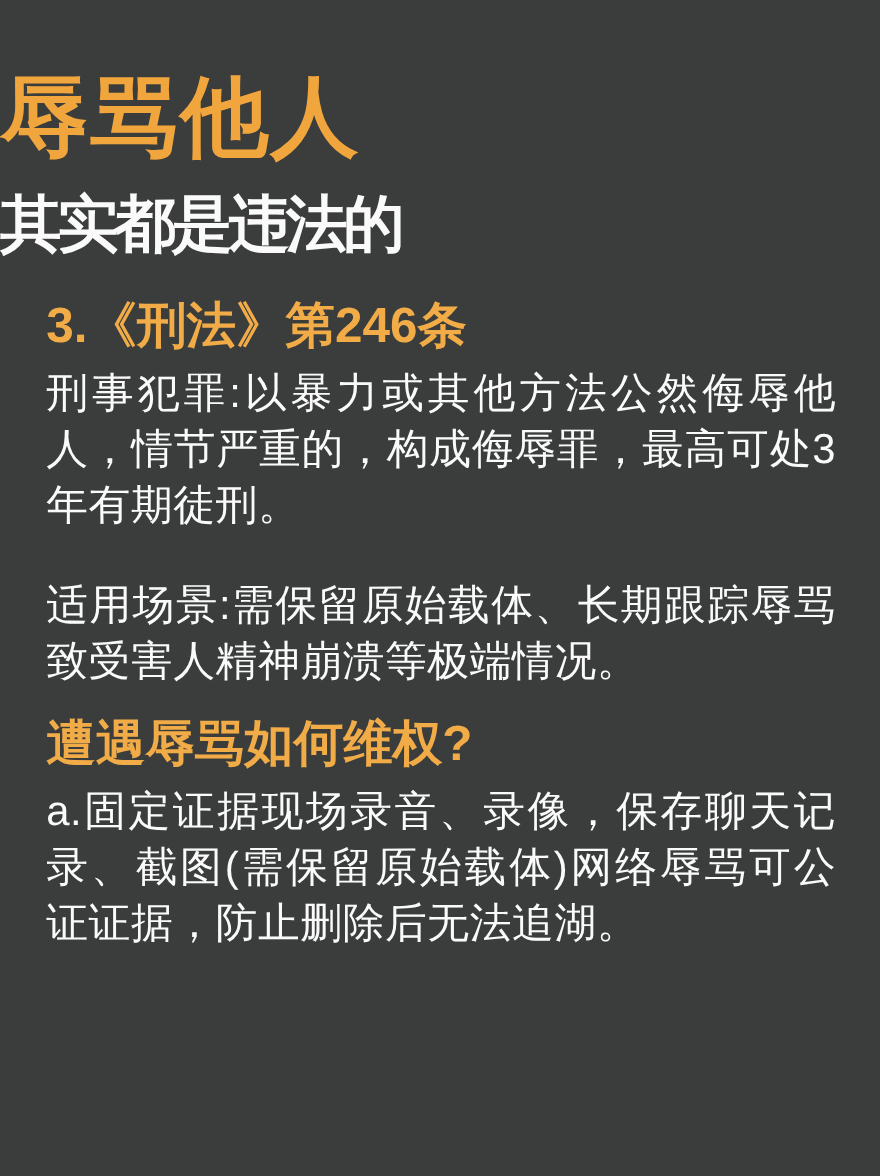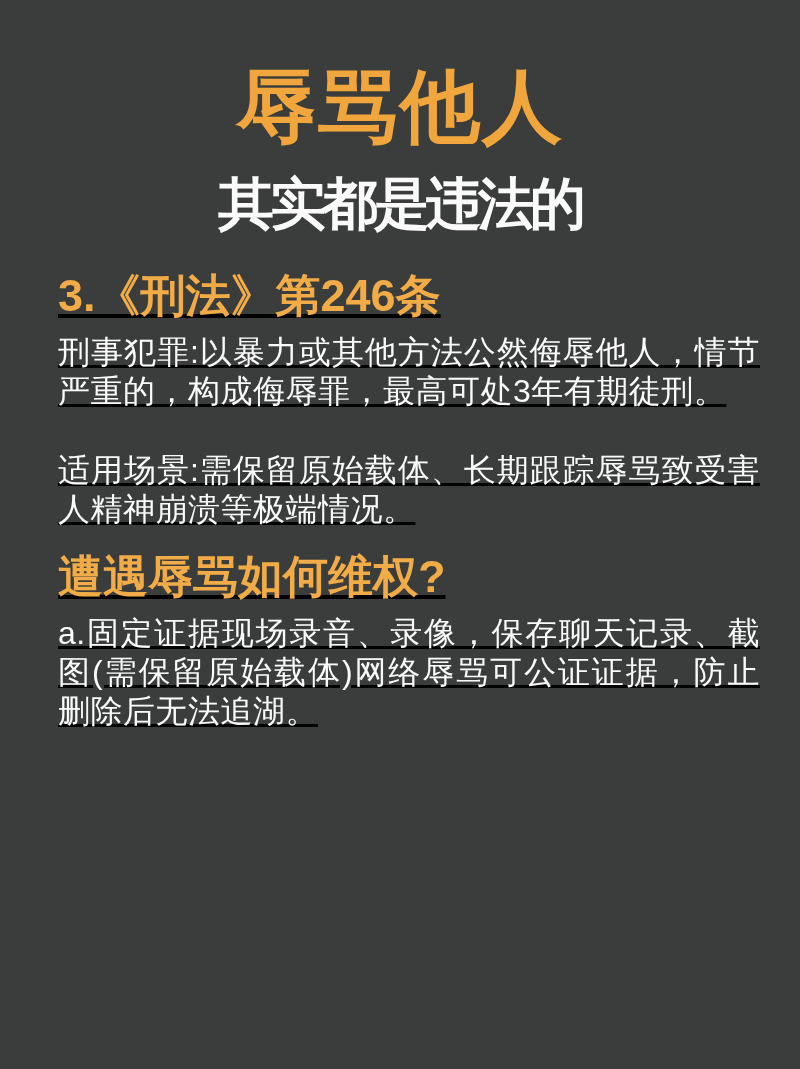--- a/index.html
+++ b/index.html
@@ -16,55 +16,54 @@
     overflow:hidden;
   }
   .poster{
     position:relative;
     width:800px;height:1069px;
     background:var(--bg);
     box-sizing:border-box;
   }
   .title-wrap{
     padding-top:62px;
-    text-align:center;
+    text-align:left;
   }
   .title-accent{
     color:var(--accent-title);
     font-size:80px;
     font-weight:bold;
     line-height:90px;
     letter-spacing:2px;
   }
   .title-main{
     color:var(--text);
     font-size:56px;
     font-weight:bold;
     line-height:100px;
     letter-spacing:-4px;
     margin-top:2px;
   }
   .content{
-    padding:0 40px 0 58px;
-    text-decoration:underline;
+    padding:0 40px 0 42px;
   }
   .sec-heading{
     color:var(--accent-heading);
     font-size:45px;
     font-weight:bold;
     line-height:48px;
     margin:0;
   }
   .h-first{margin-top:18px;}
   .h-later{margin-top:24px;}
   p.body{
     color:var(--text);
-    font-size:32px;
+    font-size:38px;
     font-weight:500;
-    line-height:39px;
+    line-height:51px;
     letter-spacing:0.5px;
     margin:13px 0 0 0;
     text-align:justify;
   }
   p.body.gap{margin-top:40px;}
 </style>
 </head>
 <body>
 
 <div class="poster">

